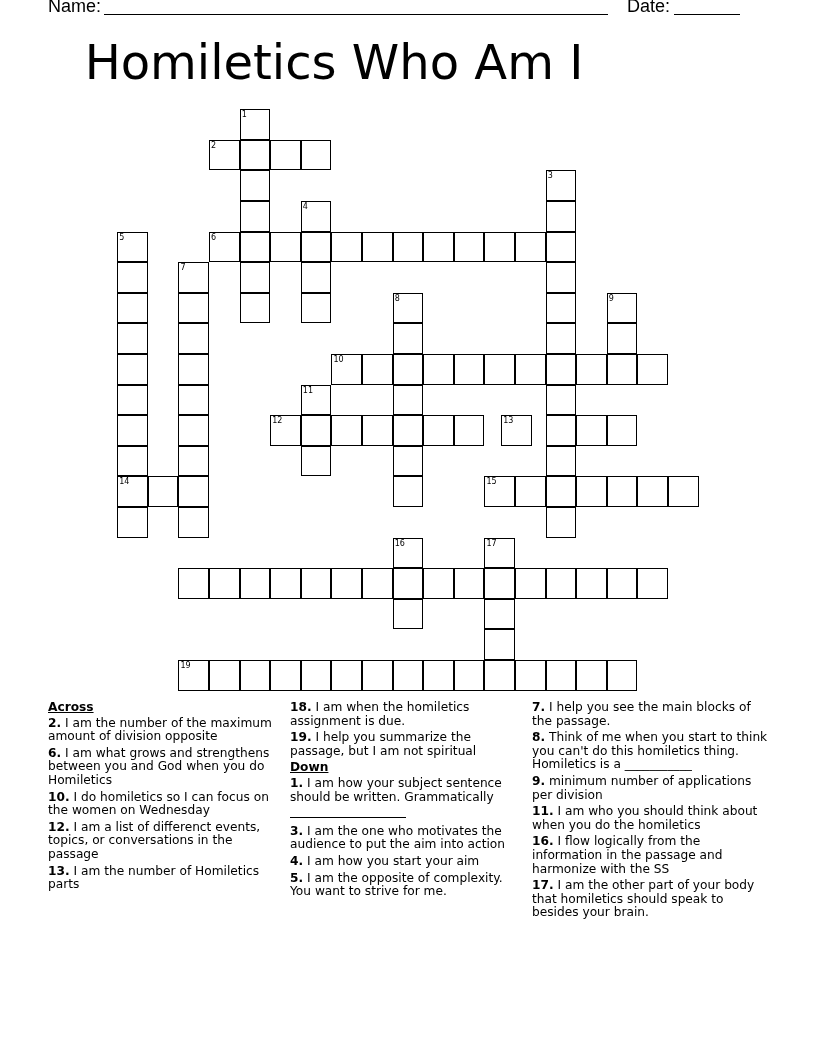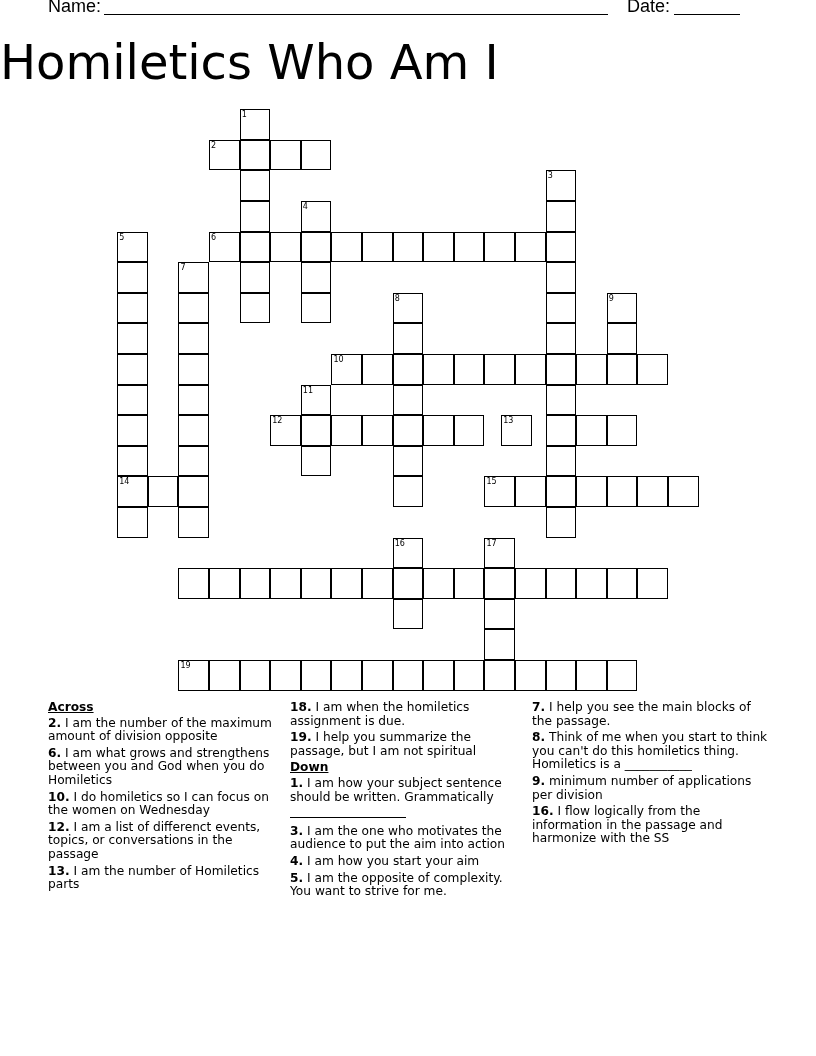--- a/index.html
+++ b/index.html
@@ -3,21 +3,21 @@
 <meta charset="utf-8">
 <style>
   html, body { margin: 0; padding: 0; background: #ffffff; }
   body { width: 816px; height: 1056px; position: relative; overflow: hidden; color: #000; }
   .header { position: absolute; top: -4px; left: 48px; width: 700px; height: 24px;
     font-family: "Liberation Sans", sans-serif; font-size: 18px; }
   .header .name-label { position: absolute; left: 0; top: 0; }
   .header .name-line { position: absolute; left: 56px; top: 18px; width: 504px; border-bottom: 1px solid #000; }
   .header .date-label { position: absolute; left: 579px; top: 0; }
   .header .date-line { position: absolute; left: 626px; top: 18px; width: 66px; border-bottom: 1px solid #000; }
-  .title { position: absolute; top: 30px; left: 0; width: 668px; text-align: left;
+  .title { position: absolute; top: 30px; left: 0; width: 668px; text-align: center;
     font-family: "DejaVu Sans", sans-serif; font-size: 48px; line-height: 64px; letter-spacing: 0px; }
   .grid { position: absolute; left: 118px; top: 110px; width: 600px; height: 600px; }
   .cell { position: absolute; width: 30.6px; height: 30.6px; box-sizing: border-box;
     border: 1.5px solid #000; background: #fff; margin-left: -0.75px; margin-top: -0.75px; }
   .cell .num { position: absolute; top: 0px; left: 1px; font-family: "DejaVu Sans", sans-serif;
     font-size: 8px; line-height: 9px; }
   .clues { position: absolute; top: 701px; font-family: "DejaVu Sans", sans-serif;
     font-size: 12.2px; line-height: 13.6px; }
   .col1 { left: 48px; width: 232px; }
   .col2 { left: 290px; width: 232px; }
@@ -223,14 +223,16 @@
   <div class="clue"><b>1.</b><span> I am how your subject sentence should be written. Grammatically</span><br><span class="blank-line" style="width:116px;height:13px;"></span></div>
   <div class="clue"><b>3.</b><span> I am the one who motivates the audience to put the aim into action</span></div>
   <div class="clue"><b>4.</b><span> I am how you start your aim</span></div>
   <div class="clue"><b>5.</b><span> I am the opposite of complexity. You want to strive for me.</span></div>
 </div>
 
 <div class="clues col3">
   <div class="clue"><b>7.</b><span> I help you see the main blocks of the passage.</span></div>
   <div class="clue"><b>8.</b><span> Think of me when you start to think you can't do this homiletics thing. Homiletics is a ___________</span></div>
   <div class="clue"><b>9.</b><span> minimum number of applications per division</span></div>
+  <div class="clue"><b>11.</b><span> I am who you should think about when you do the homiletics</span></div>
   <div class="clue"><b>16.</b><span> I flow logically from the information in the passage and harmonize with the SS</span></div>
+  <div class="clue"><b>17.</b><span> I am the other part of your body that homiletics should speak to besides your brain.</span></div>
 </div>
 
 </body></html>

